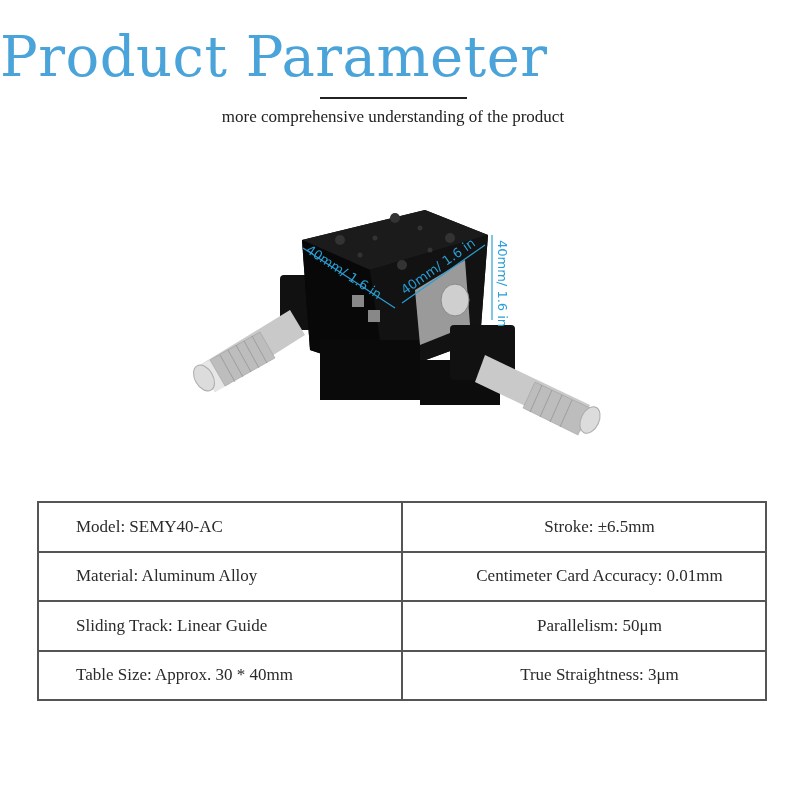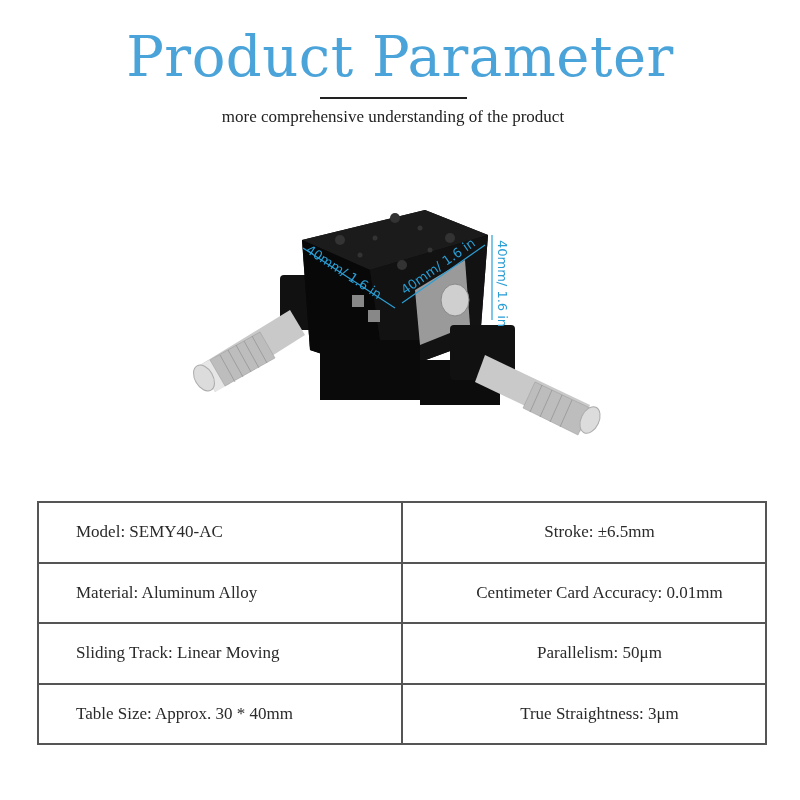--- a/index.html
+++ b/index.html
@@ -1,21 +1,21 @@
 <!DOCTYPE html>
 <html><head>
   <meta charset="utf-8">
   <style>
     html, body { margin:0; padding:0; background:#ffffff; }
     body { width:800px; height:800px; position:relative; overflow:hidden; font-family:"DejaVu Serif","Liberation Serif",serif; }
-    .title { position:absolute; left:0; top:22px; width:800px; text-align:center; font-family:"DejaVu Serif","Liberation Serif",serif; font-size:56px; color:#4aa3d9; letter-spacing:0.5px; line-height:70px; }
+    .title { position:absolute; left:0; top:22px; width:800px; font-family:"DejaVu Serif","Liberation Serif",serif; font-size:56px; color:#4aa3d9; letter-spacing:0.5px; line-height:70px; }
     .title-rule { position:absolute; left:320px; top:97px; width:147px; height:2px; background:#222; }
     .subtitle { position:absolute; left:0; top:106px; width:786px; text-align:center; font-family:"Liberation Serif","DejaVu Serif",serif; font-size:17px; color:#222; line-height:22px; }
     .product { position:absolute; left:180px; top:160px; width:440px; height:300px; }
-    table.params { position:absolute; left:37px; top:501px; width:730px; height:244px; border-collapse:collapse; table-layout:fixed; }
+    table.params { position:absolute; left:37px; top:501px; width:730px; height:200px; border-collapse:collapse; table-layout:fixed; }
     table.params td { border:2px solid #555; font-family:"Liberation Serif","DejaVu Serif",serif; font-size:17px; color:#2a2a2a; padding:0 0 0 37px; height:44px; vertical-align:middle; white-space:nowrap; }
     table.params td.right { padding-left:31px;text-align:center; }
   </style>
 </head>
 <body>
 
 <div class="title">Product Parameter</div>
 <div class="title-rule"></div>
 <div class="subtitle">more comprehensive understanding of the product</div>
 
@@ -88,21 +88,21 @@
   <tbody>
       <tr>
     <td>Model: SEMY40-AC</td>
     <td class="right">Stroke: ±6.5mm</td>
   </tr>
   <tr>
     <td>Material: Aluminum Alloy</td>
     <td class="right">Centimeter Card Accuracy: 0.01mm</td>
   </tr>
   <tr>
-    <td>Sliding Track: Linear Moving</td>
+    <td>Sliding Track: Linear Guide</td>
     <td class="right">Parallelism: 50μm</td>
   </tr>
   <tr>
     <td>Table Size: Approx. 30 * 40mm</td>
     <td class="right">True Straightness: 3μm</td>
   </tr>
 </tbody>
   </table>
 
 </body></html>

